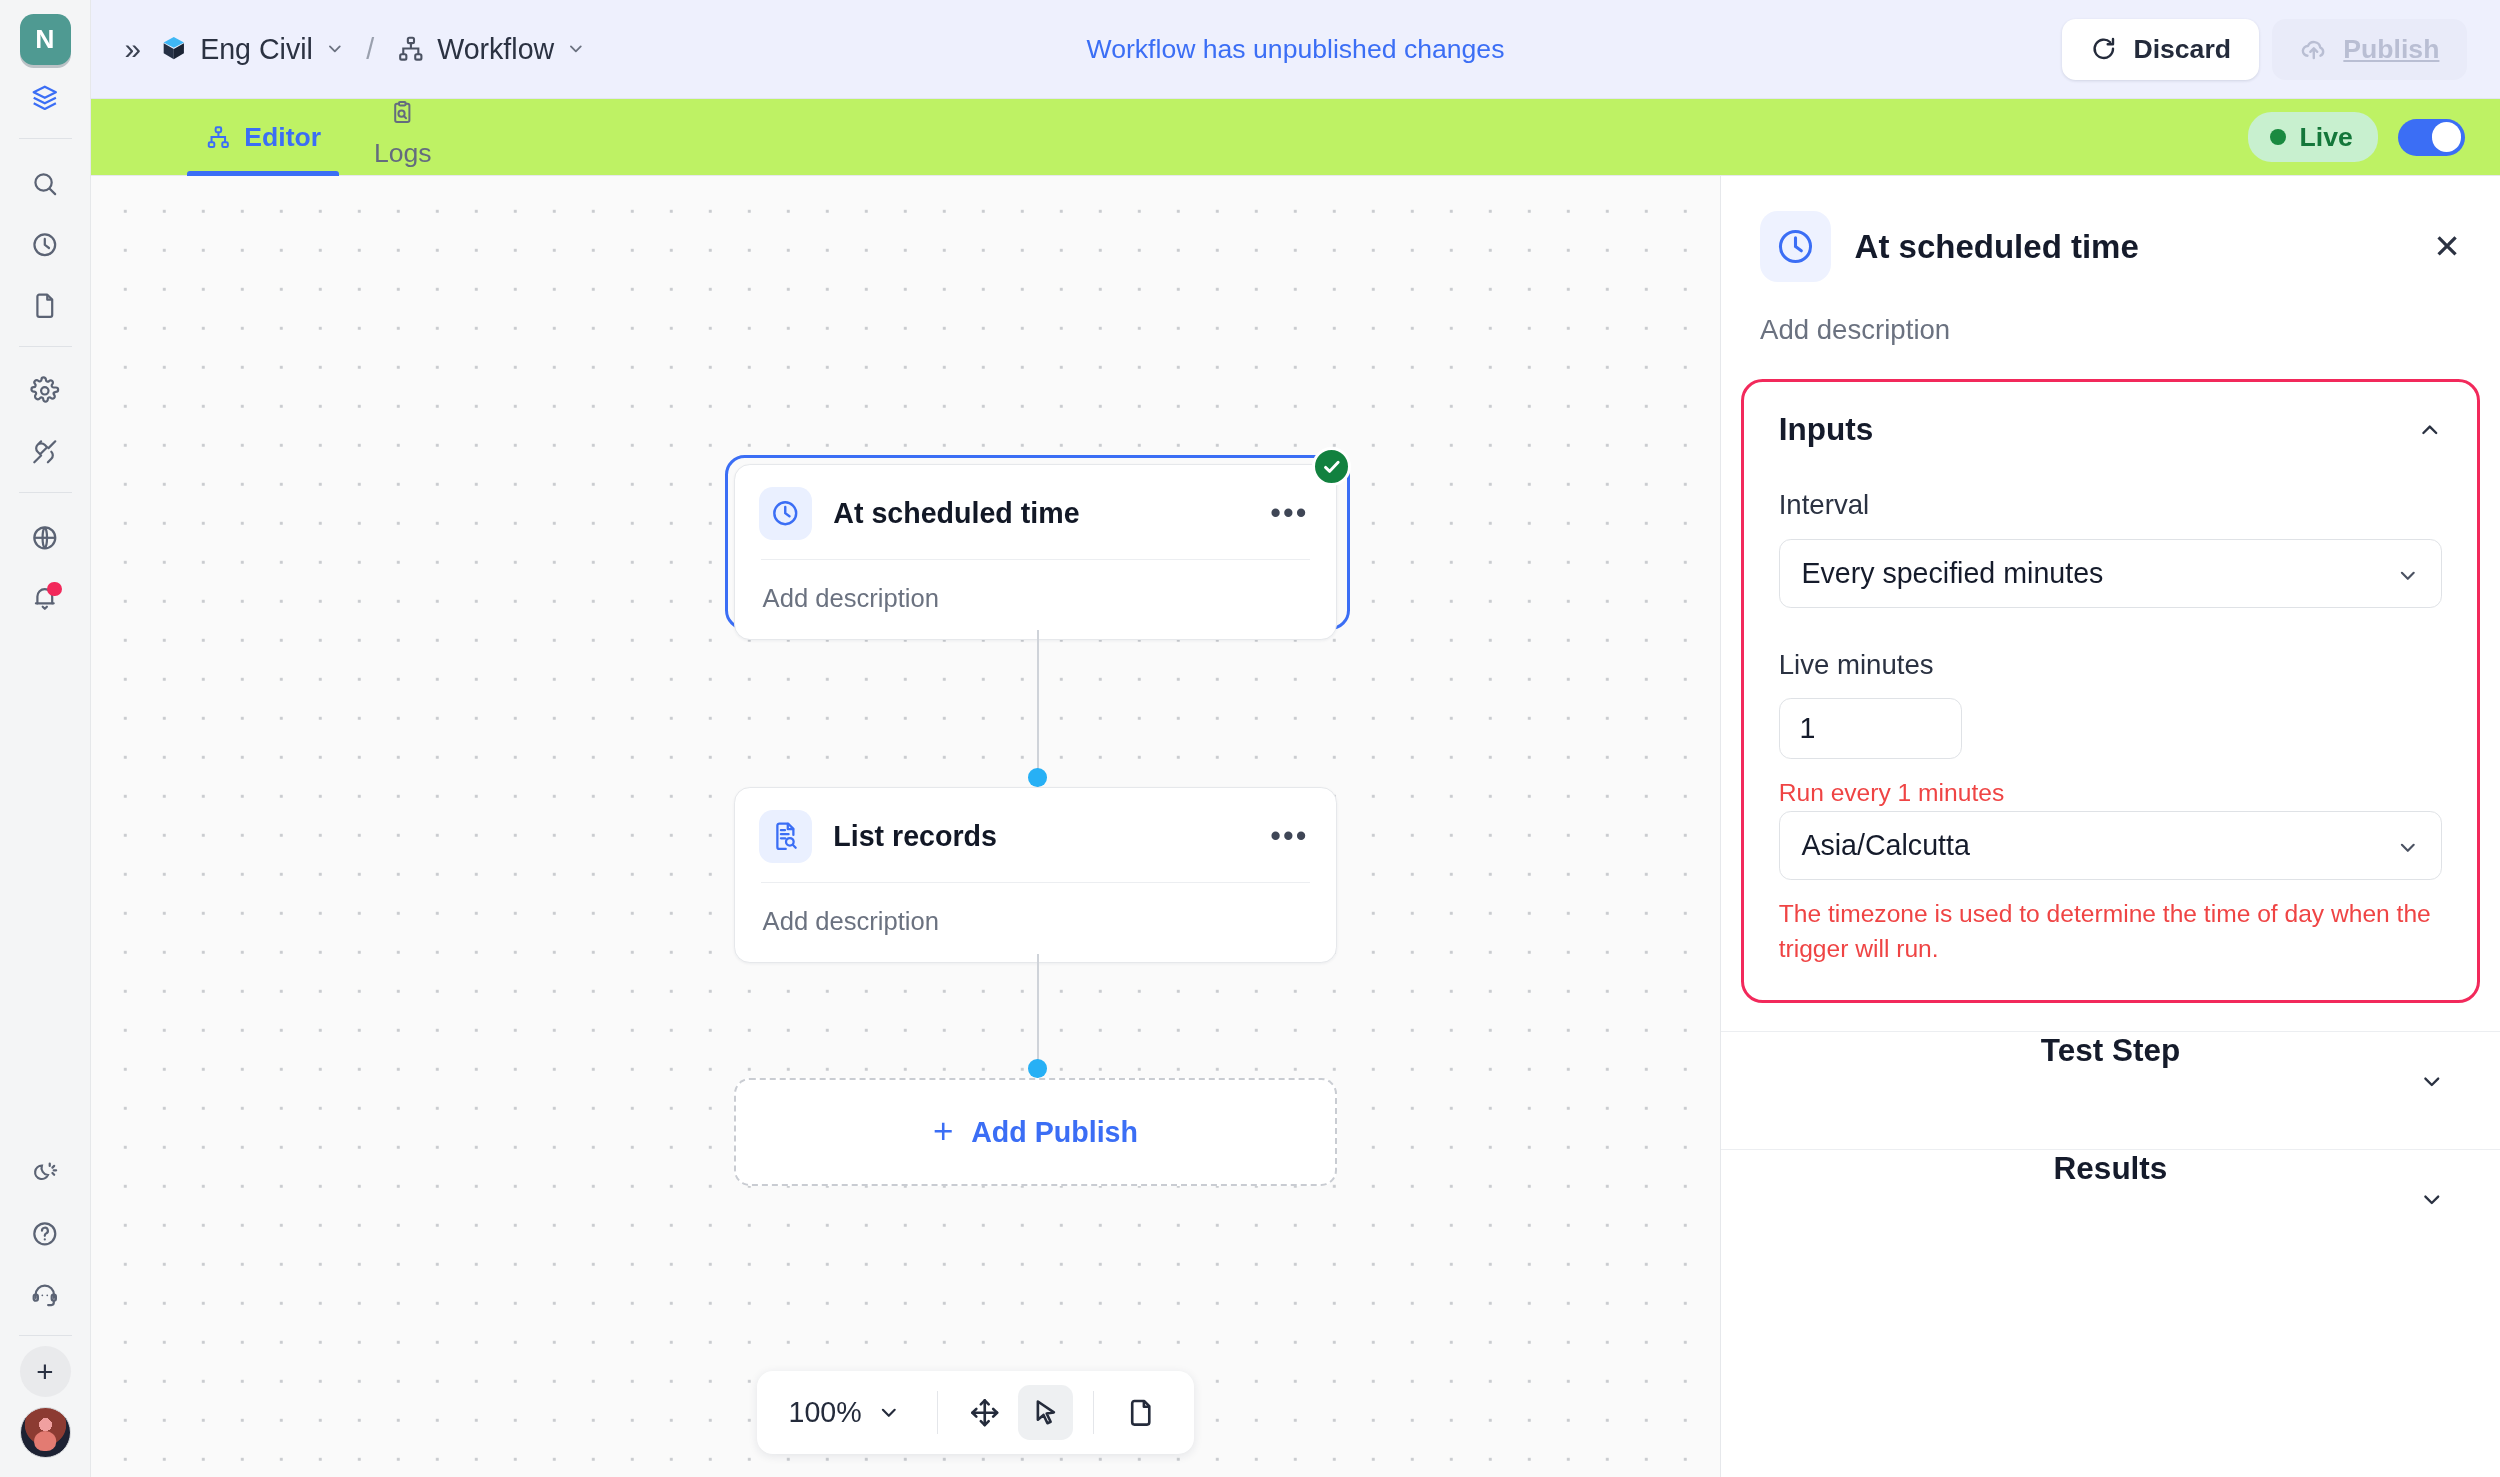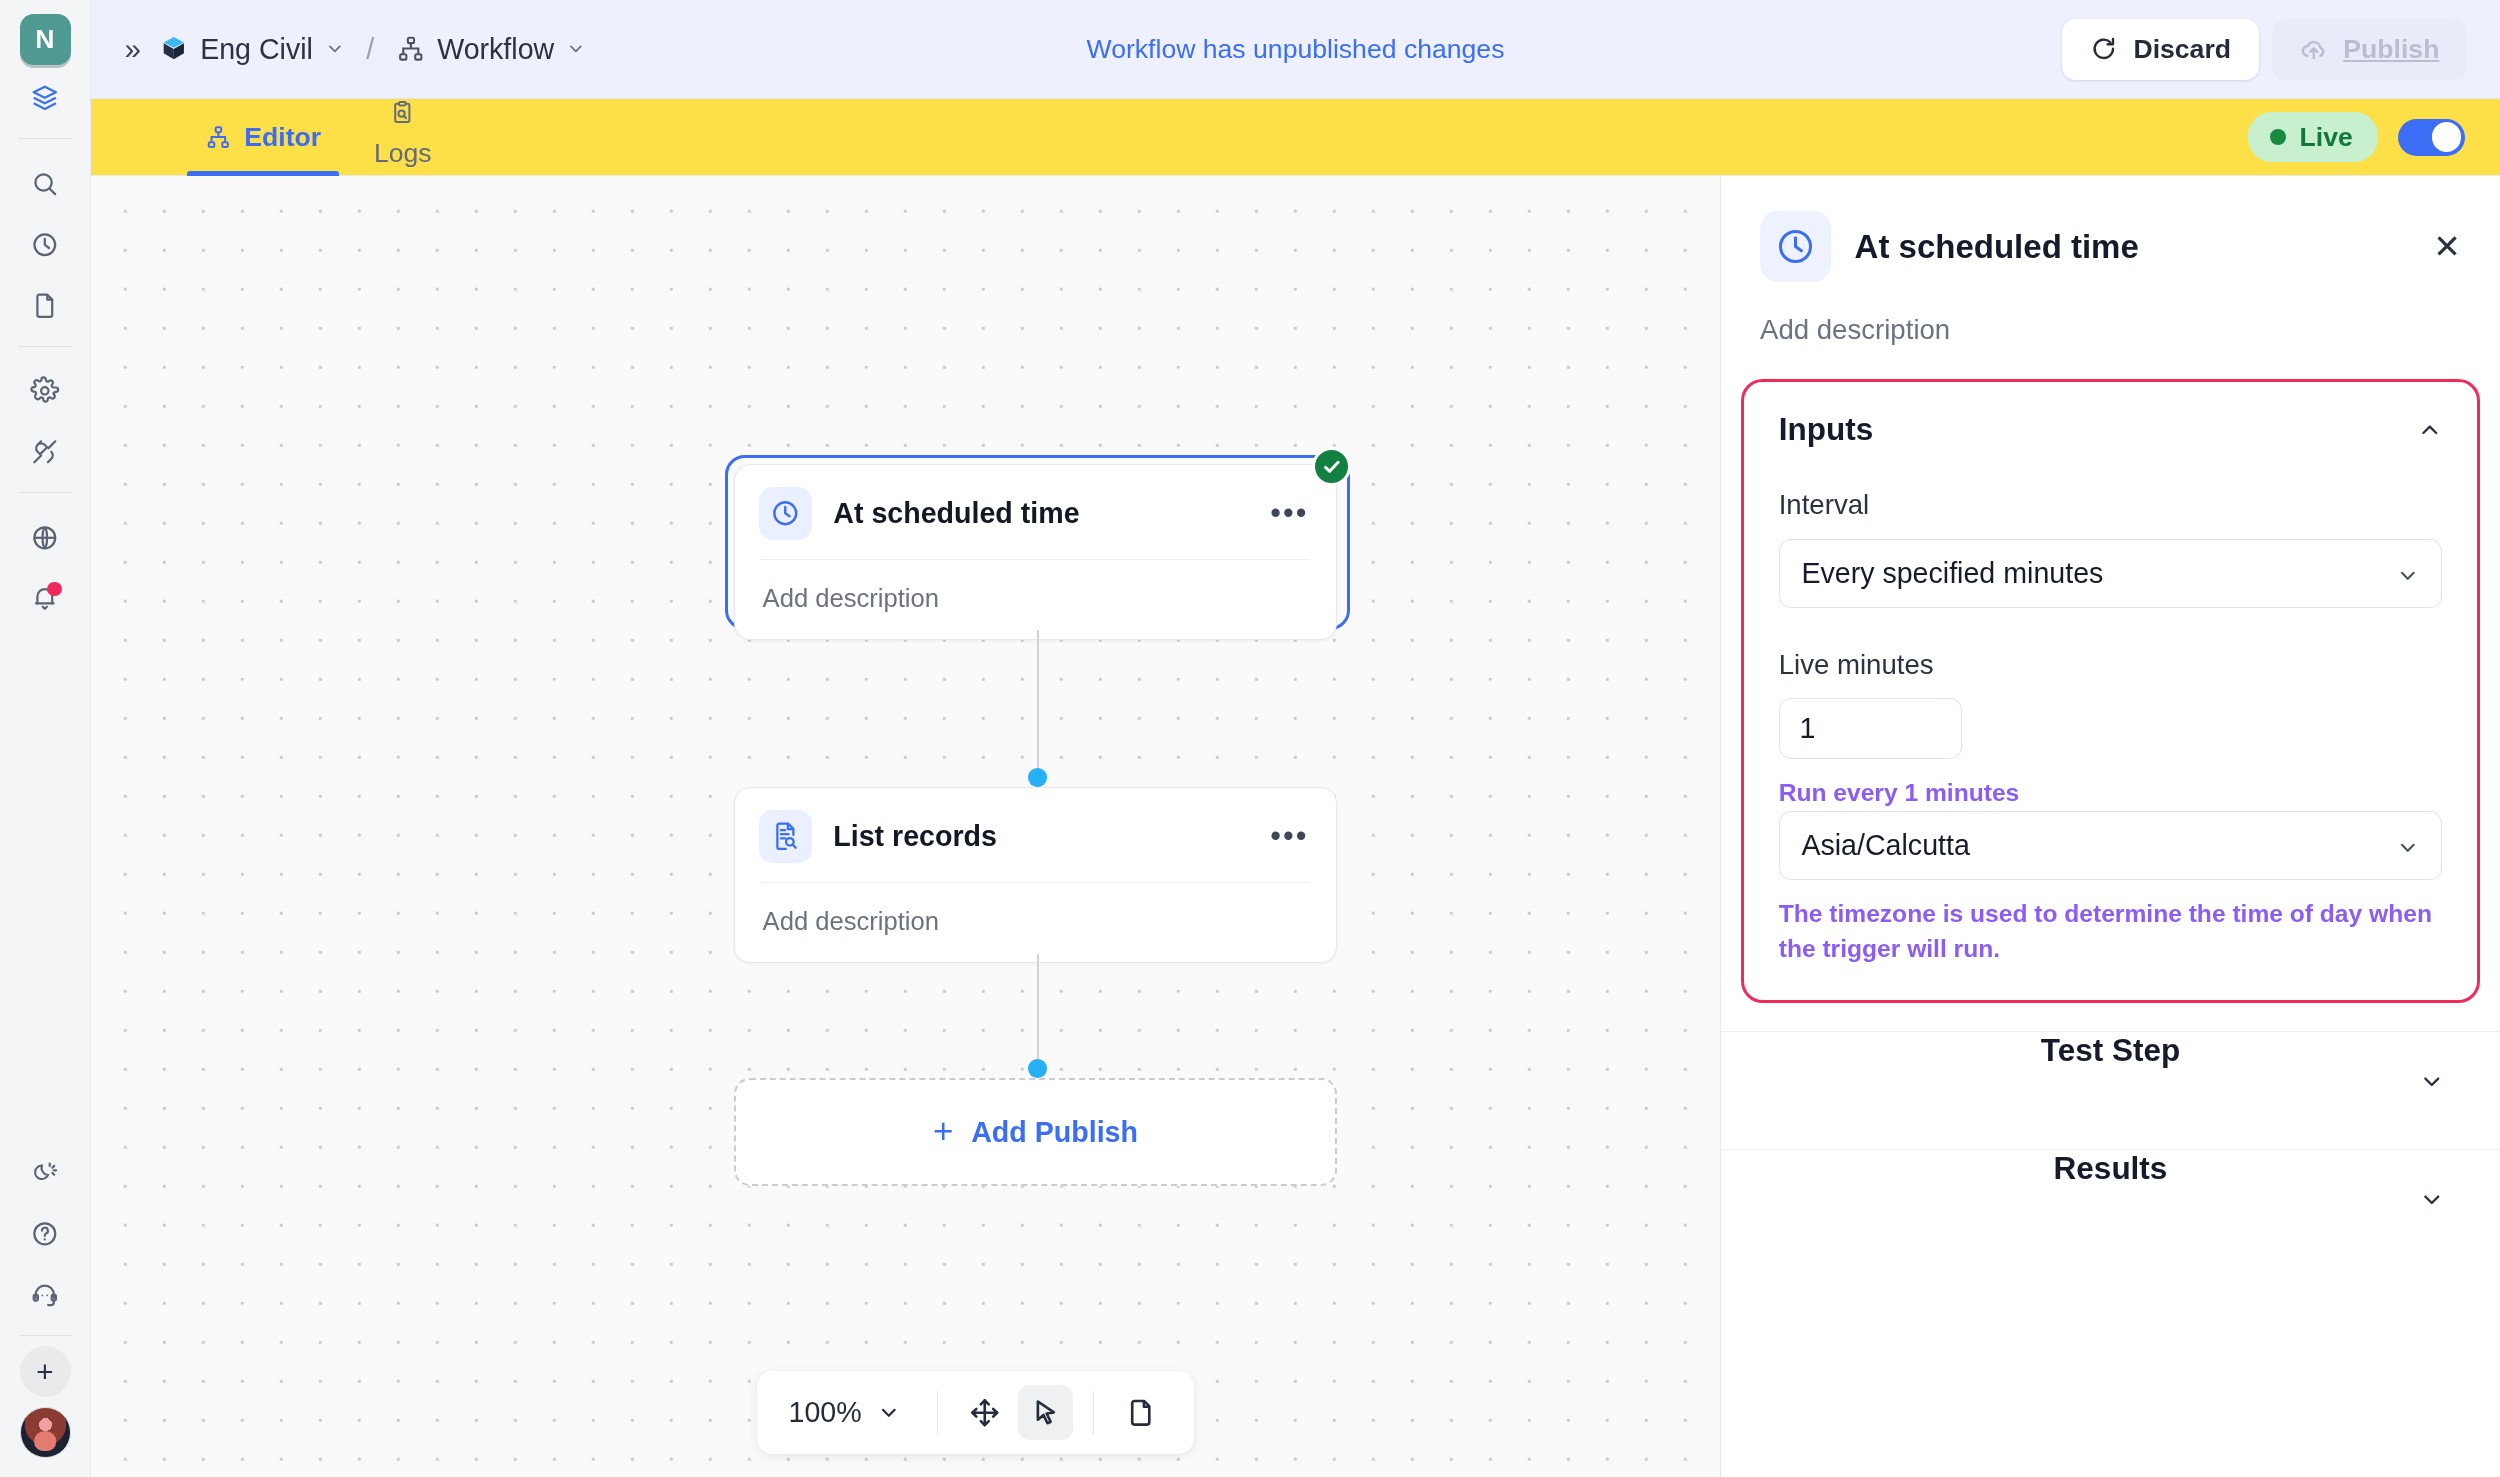--- a/index.html
+++ b/index.html
@@ -86,21 +86,21 @@
   }
   .btn-publish {
     display: flex; align-items: center; gap: 15.8px;
     height: 61px; padding: 0 27.6px; border-radius: 13.8px;
     background: #e9ebf9; color: #b9bed3; font-size: 26.6px; font-weight: 700; text-decoration: underline;
   }
   .btn-discard svg, .btn-publish svg { width: 27.6px; height: 27.6px; display:block;}
 
   
   .tabbar {
-    height: 77px; background: #fde047; display: flex; align-items: center;
+    height: 77px; background: #bef264; display: flex; align-items: center;
     padding: 0 35px 0 110px; border-bottom: 1px solid #e6e8eb; flex: 0 0 77px;
     position: relative;
   }
   .tab { display: flex; align-items: center; gap: 12.8px; height: 77px;
          font-size: 26.6px; color: #646c7e; position: relative; padding: 0 3.9px; }
   .tab + .tab { margin-left: 45px; flex-direction: column; }
   .tab svg { width: 26.6px; height: 26.6px; display:block; }
   .tab.active { color: #3b6ef5; font-weight: 700; }
   .tab.active::after {
     content: ""; position: absolute; left: -13.8px; right: -13.8px; bottom: 0;
@@ -206,21 +206,21 @@
   .select {
     height: 69px; border: 1px solid #dfe2e6; border-radius: 11.8px;
     display: flex; align-items: center; padding: 0 21.7px;
     font-size: 28.6px; color: #151b2b; background: #fff;
   }
   .select .sc { margin-left: auto; color:#4b5262; width:23.6px; height:23.6px; display:block;}
   .num-input {
     width: 183px; height: 61px; border: 1px solid #dfe2e6; border-radius: 11.8px;
     display: flex; align-items: center; padding: 0 19.7px; font-size: 28.6px; color: #151b2b;
   }
-  .hint { font-size: 24.6px; color: #8b5cf6; margin-top: 15.8px; line-height: 1.45; font-weight: bold; }
+  .hint { font-size: 24.6px; color: #ef4444; margin-top: 15.8px; line-height: 1.45; }
 
   .acc-row {
     display: flex; align-items: center; padding: 0 55px;
     height: 118px; border-top: 1px solid #eceef1; flex-direction: column;
   }
   .acc-row:first-of-type { border-top: none; }
   .acc-title { font-size: 31.5px; font-weight: 700; color: #151b2b; }
   .acc-chev { margin-left: auto; color: #2b3242; width: 25.6px; height: 25.6px; display:block; }
 </style>
 </head>

